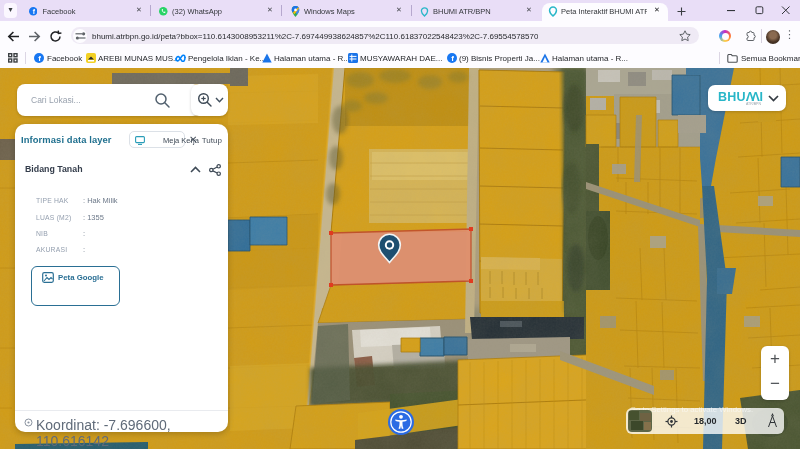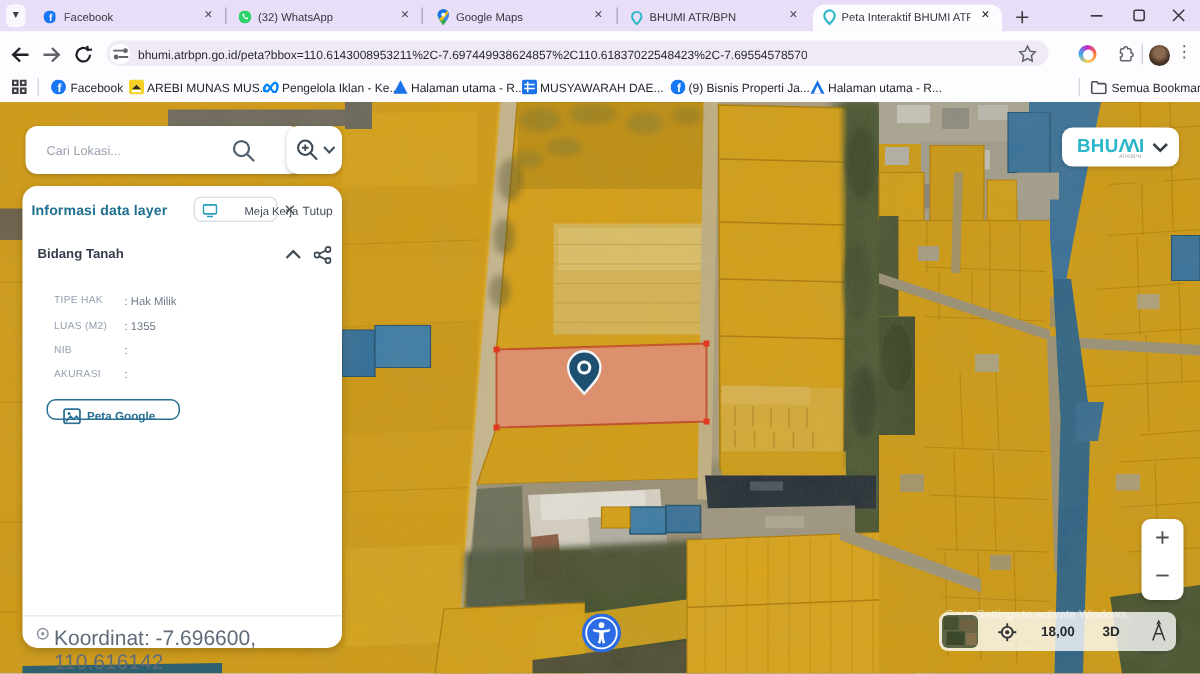--- a/index.html
+++ b/index.html
@@ -28,21 +28,21 @@
 #panel{position:absolute;left:15px;top:124px;width:213px;height:308px;background:#fff;border-radius:10px;box-shadow:0 2px 6px rgba(0,0,0,.2);}
 #panel .hdr{position:absolute;left:6px;top:10px;font-size:9.4px;font-weight:bold;color:#20708f;letter-spacing:0.1px;}
 #mejachip{position:absolute;left:114px;top:7px;width:56px;height:17px;border:1px solid #dce1e7;border-radius:5px;}
 #mejachip span{position:absolute;left:16px;top:4px;font-size:7.5px;color:#3e4955;white-space:nowrap;padding-left:17px;}
 #tutup{position:absolute;left:174px;top:10px;font-size:8px;color:#46505c;white-space:nowrap;}
 #bidang{position:absolute;left:10px;top:32px;width:193px;height:246px;}
 #bidang .ttl{position:absolute;left:0px;top:8px;font-size:8.8px;font-weight:bold;color:#343d4b;}
 .flabel{position:absolute;left:11px;font-size:6.8px;color:#939eae;letter-spacing:.2px;}
 .fval{position:absolute;left:58px;font-size:7.5px;color:#6e7a8a;}
 .btn{position:absolute;border-radius:6px;font-weight:bold;font-size:7.8px;}
-#btngoogle{left:6px;top:110px;width:89px;height:14px;border:1.4px solid #2a6f94;color:#2a6f94;background:#fff;}
+#btngoogle{left:6px;top:110px;width:89px;height:40px;border:1.4px solid #2a6f94;color:#2a6f94;background:#fff;}
 #btnulasan{left:99px;top:110px;width:88px;height:22px;background:#f0923e;color:#fff;}
 #btnkoleksi{left:6px;top:143px;width:181px;height:20px;border:1.4px solid #2a6f94;color:#2a6f94;background:#fff;text-align:center;line-height:18px;}
 #koorline{position:absolute;left:0;top:286px;width:213px;height:1px;background:#e9ebef;}
 #koortxt{position:absolute;left:21px;top:293px;font-size:14px;color:#606b79;}
 #bhumibox{position:absolute;left:708px;top:85px;width:78px;height:26px;background:#fff;border-radius:7px;box-shadow:0 1px 3px rgba(0,0,0,.18);}
 #zoomctl{position:absolute;left:761px;top:346px;width:28px;height:54px;background:#fff;border-radius:6px;box-shadow:0 1px 3px rgba(0,0,0,.2);color:#4e5256;}
 #zoomctl .zp{position:absolute;left:0;width:28px;text-align:center;font-size:17px;}
 #actwin{position:absolute;left:630px;top:402px;color:rgba(248,248,248,0.62);}
 #actwin .l1{font-size:11.5px;}
 #actwin .l2{font-size:7.8px;margin-top:3px;}
@@ -69,21 +69,21 @@
   <div class="tabttl" style="left:172px;width:88px;">(32) WhatsApp</div>
   <div class="tx" style="left:267px;">✕</div>
   <div class="tsep" style="left:281px;"></div>
   <svg class="abs" style="left:291px;top:6px;" width="9" height="11" viewBox="0 0 10 12">
       <path d="M5,0 a4.2,4.2 0 0 1 4.2,4.2 C9.2,7 5,12 5,12 S0.8,7 0.8,4.2 A4.2,4.2 0 0 1 5,0 z" fill="#34a853"></path>
       <path d="M5,0 a4.2,4.2 0 0 1 4.2,4.2 C9.2,5.5 8.2,7.5 7,9.2 L2,3 A4.2,4.2 0 0 1 5,0 z" fill="#4285f4"></path>
       <path d="M5,0 a4.2,4.2 0 0 1 3,1.3 L2.2,7.1 C1.3,6 0.8,5 0.8,4.2 A4.2,4.2 0 0 1 5,0 z" fill="#1a73e8"></path>
       <path d="M8,1.3 L2.2,7.1 l1.5,1.9 L8.8,2.6 z" fill="#fbbc04"></path>
       <circle cx="5" cy="4.2" r="1.5" fill="#fff"></circle>
     </svg>
-  <div class="tabttl" style="left:304px;width:85px;">Google Maps</div>
+  <div class="tabttl" style="left:304px;width:85px;">Windows Maps</div>
   <div class="tx" style="left:396px;">✕</div>
   <div class="tsep" style="left:411px;"></div>
   <svg class="abs" style="left:420px;top:6.5px;" width="9" height="10" viewBox="0 0 11 12">
       <path d="M5.5,1 a3.8,3.8 0 0 1 3.8,3.8 C9.3,7.4 5.5,11 5.5,11 S1.7,7.4 1.7,4.8 A3.8,3.8 0 0 1 5.5,1 z" fill="none" stroke="#2ab7c8" stroke-width="1.6"></path>
     </svg>
   <div class="tabttl" style="left:433px;width:82px;">BHUMI ATR/BPN</div>
   <div class="tx" style="left:526px;">✕</div>
   <svg class="abs" style="left:548px;top:6px;" width="10" height="11" viewBox="0 0 11 12">
       <path d="M5.5,1 a3.8,3.8 0 0 1 3.8,3.8 C9.3,7.4 5.5,11 5.5,11 S1.7,7.4 1.7,4.8 A3.8,3.8 0 0 1 5.5,1 z" fill="none" stroke="#2ab7c8" stroke-width="1.6"></path>
     </svg>

